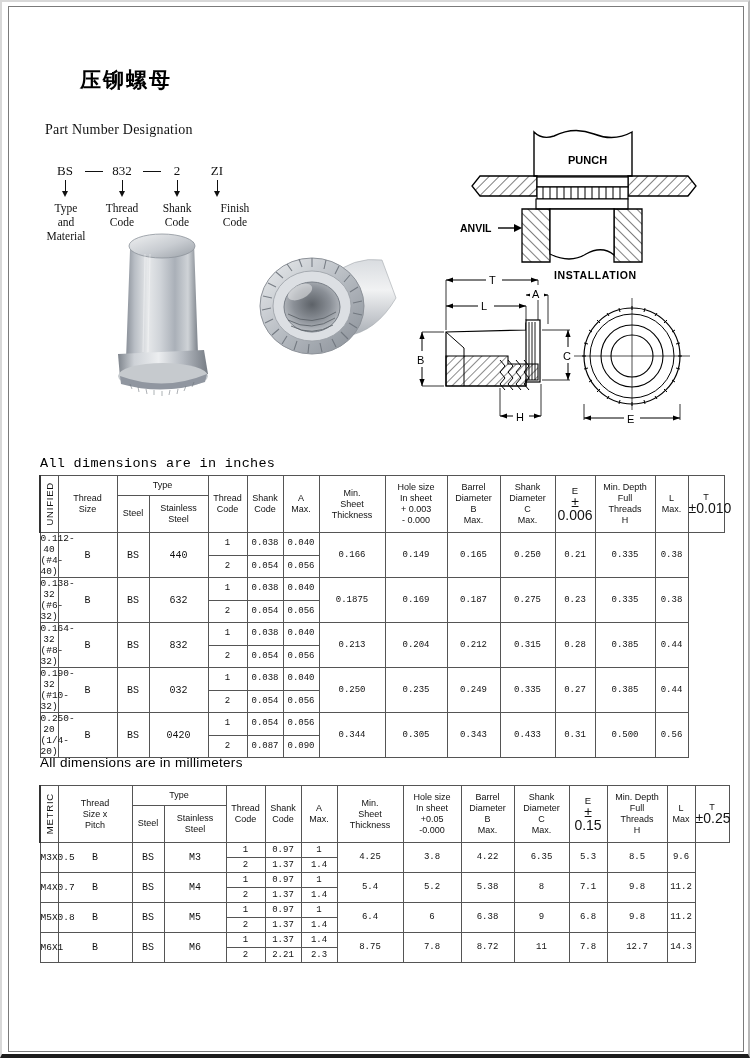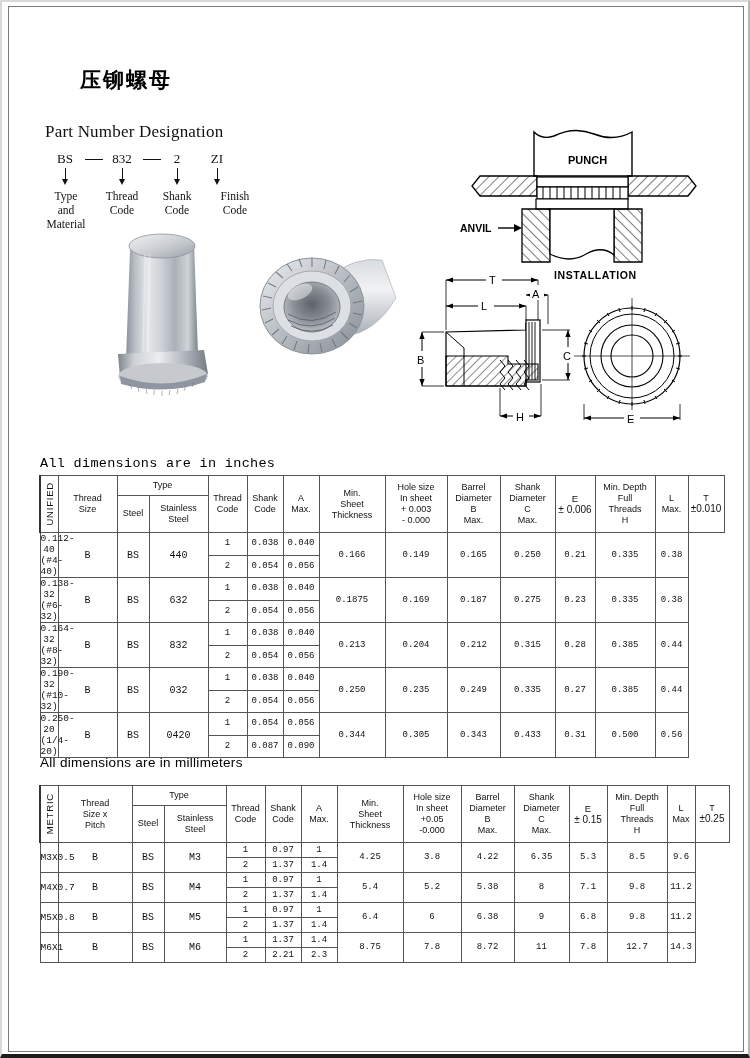--- a/index.html
+++ b/index.html
@@ -45,24 +45,24 @@
 
   
   .pnd {
     position: absolute;
     left: 43px;
     top: 120px;
     width: 230px;
     font-family: "Liberation Serif", serif;
   }
   .pnd-title {
-    font-size: 17px;
+    font-size: 14px;
     letter-spacing: .2px;
     color: #111;
-    margin-bottom: 9px;
+    margin-bottom: 25px;
   }
   .pnd-codes {
     position: relative;
     height: 17px;
     font-size: 13px;
     color: #111;
   }
   .pnd-codes span.code {
     position: absolute;
     top: 0;
@@ -160,21 +160,21 @@
   }
   .th-size { height: 56px; }
   .cell-thread-size {
     font-size: 9.5px;
     line-height: 11.5px;
     text-align: left;
     padding-left: 5px;
   }
   .cell-sub { height: 15px; font-family: Liberation Mono, monospace; }
   td.grp { font-size: 10px; }
-  .hdr-small { font-size: 10px; line-height: 10.5px; }
+  .hdr-small { font-size: 14px; line-height: 10.5px; }
   .hdr-mid { font-size: 9.5px; }
 </style>
 </head>
 <body>
 
 <div id="page">
   <div id="inner-frame"></div>
 
   <div class="cn-title">压铆螺母</div>
 

